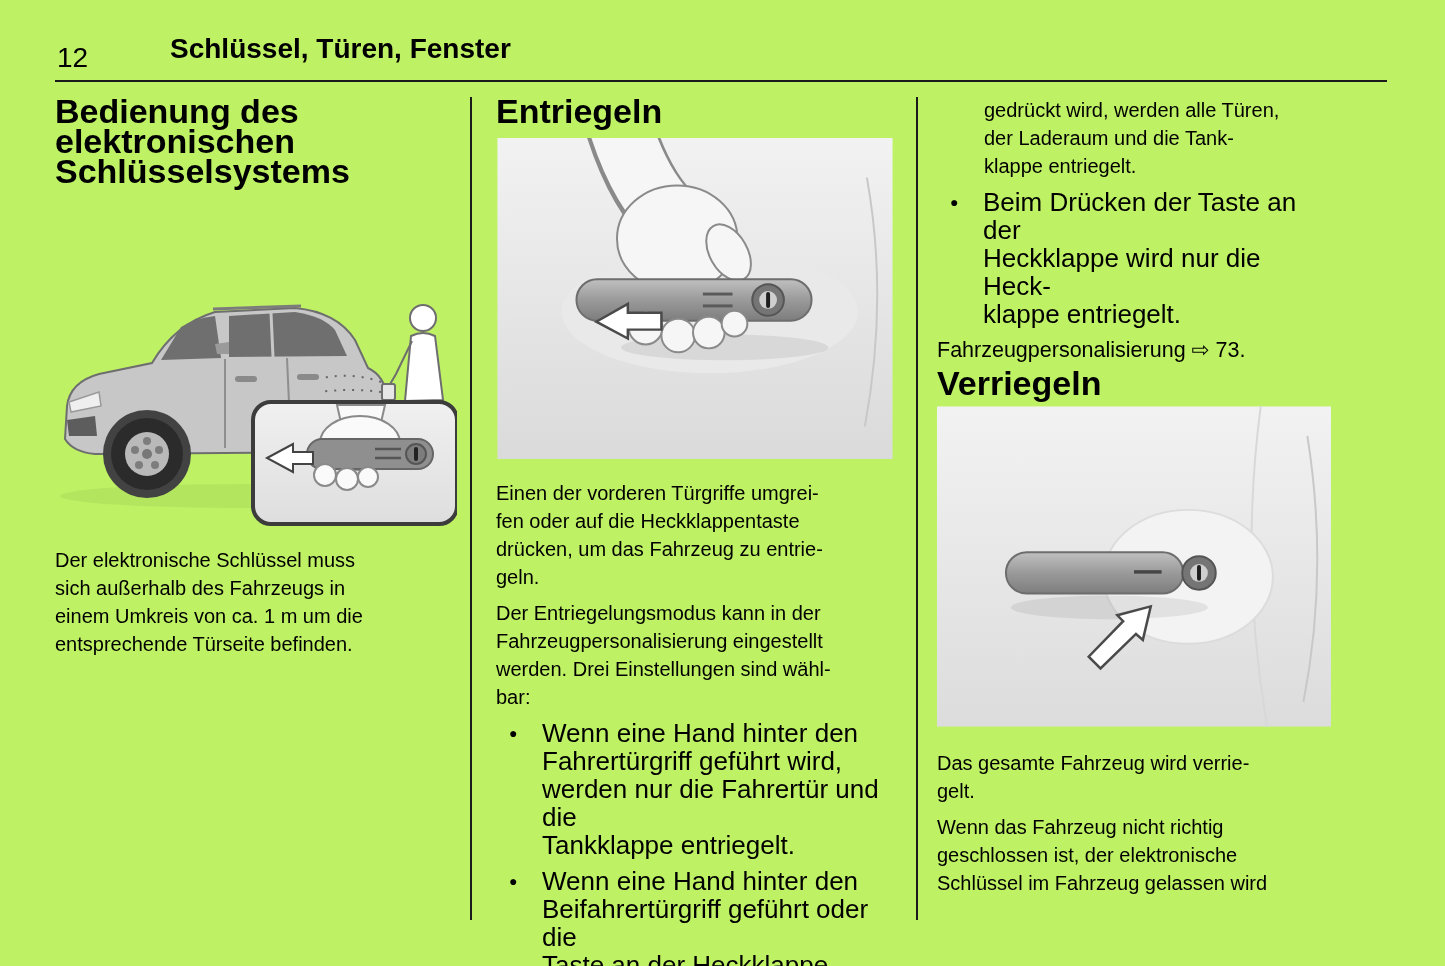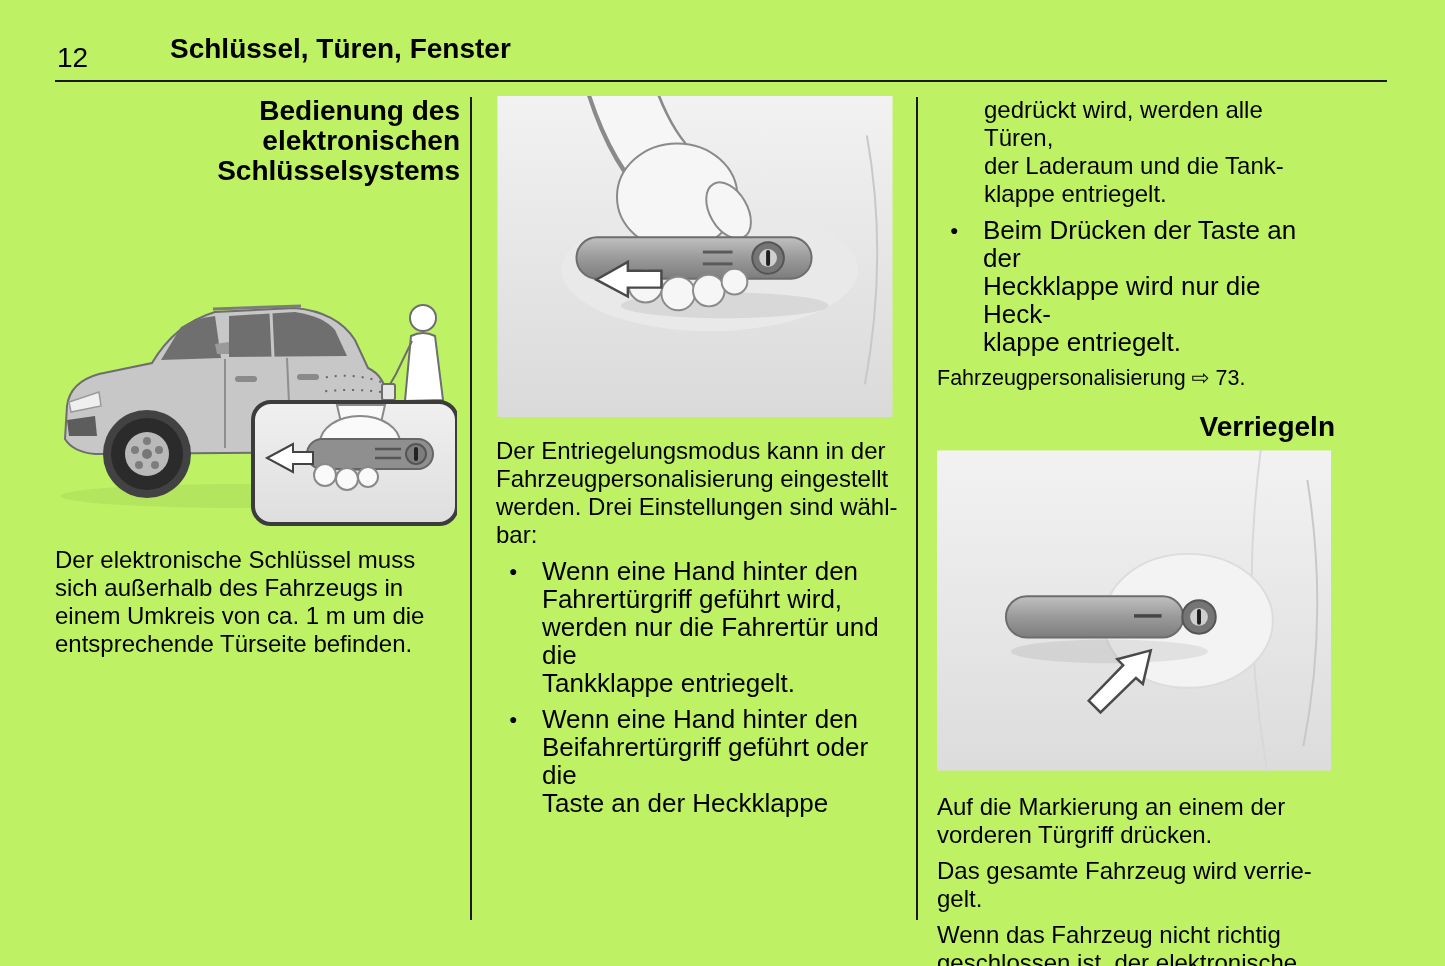--- a/index.html
+++ b/index.html
@@ -13,25 +13,25 @@
 
   .divider { position:absolute; top:97px; height:823px; width:1.5px; background:#1a1a1a; }
   .d1 { left:470px; }
   .d2 { left:916px; }
 
   .col  { position:absolute; top:96px; }
   .col1 { left:55px;  width:405px; }
   .col2 { left:496px; width:402px; }
   .col3 { left:937px; width:398px; }
 
-  .sect { font-size:28px; font-weight:bold; line-height:30px; white-space:pre-line; margin:0 0 10px 0;text-align:right; }
+  .sect { font-size:34px; font-weight:bold; line-height:30px; white-space:pre-line; margin:0 0 10px 0; }
   .col2 .sect { margin-bottom:12px; }
-  .col3 .sect { margin-top:20px; margin-bottom:8px; }
-
-  .body-text { font-size:24px; line-height:28px; white-space:pre-line; margin:0 0 8px 0; }
+  .col3 .sect { margin-top:4px; margin-bottom:8px; }
+
+  .body-text { font-size:20px; line-height:28px; white-space:pre-line; margin:0 0 8px 0; }
   .ref-line  { font-size:21.5px; line-height:28px; margin:2px 0 0 0; }
 
   .bullet { display:flex; margin:0 0 8px 0; }
   .bullet .dot { width:46px; padding-left:13px; font-size:14px; line-height:28px; }
   .bullet .btxt { flex:1; font-size:26px; line-height:28px; white-space:pre-line; }
   .indented { padding-left:47px; }
 
   figure { margin:0; display:block; }
   .fig-car    { margin:10px 0 20px 0; }
   .fig-unlock { margin:0 0 20px 0; }
@@ -133,20 +133,21 @@
       </svg>
     </figure>
 
     <p class="body-text">Der elektronische Schlüssel muss
 sich außerhalb des Fahrzeugs in
 einem Umkreis von ca. 1 m um die
 entsprechende Türseite befinden.</p>
   </div>
 
   <div class="col col2">
+    <div class="sect">Entriegeln</div>
 
     <figure class="fig-unlock">
       <svg width="398" height="321" viewBox="0 0 400 325">
         <defs>
           <linearGradient id="bgGradA" x1="0" y1="0" x2="0" y2="1">
             <stop offset="0" stop-color="#f2f2f2"></stop>
               <stop offset="1" stop-color="#dadada"></stop>
           </linearGradient>
           <linearGradient id="handleGradA" x1="0" y1="0" x2="0" y2="1">
             <stop offset="0" stop-color="#c0c0c0"></stop>
@@ -181,20 +182,24 @@
           <circle cx="150" cy="192" r="17"></circle>
           <circle cx="183" cy="200" r="17"></circle>
           <circle cx="214" cy="197" r="16"></circle>
           <circle cx="240" cy="188" r="13"></circle>
         </g>
 
         <polygon points="100,186 132,168 132,177 166,177 166,194 132,194 132,203" fill="#fff" stroke="#4a4a4a" stroke-width="2.5"></polygon>
       </svg>
     </figure>
 
+    <p class="body-text">Einen der vorderen Türgriffe umgrei-
+fen oder auf die Heckklappentaste
+drücken, um das Fahrzeug zu entrie-
+geln.</p>
     <p class="body-text">Der Entriegelungsmodus kann in der
 Fahrzeugpersonalisierung eingestellt
 werden. Drei Einstellungen sind wähl-
 bar:</p>
 
     <div class="bullet">
       <span class="dot">●</span>
       <span class="btxt">Wenn eine Hand hinter den
 Fahrertürgriff geführt wird,
 werden nur die Fahrertür und die
@@ -250,22 +255,20 @@
             <circle cx="266" cy="169" r="17" fill="#757575" stroke="#555" stroke-width="2"></circle>
             <circle cx="266" cy="169" r="9" fill="#cfcfcf"></circle>
             <rect x="264" y="161" width="4" height="16" rx="2" fill="#1e1e1e"></rect>
           </g>
         </g>
 
         <polygon points="217,203 209,237 202,231 166,266 154,254 189,218 183,212" fill="#fff" stroke="#4a4a4a" stroke-width="2.5"></polygon>
       </svg>
     </figure>
 
-    <p class="body-text">Auf die Markierung an einem der
-vorderen Türgriff drücken.</p>
     <p class="body-text">Das gesamte Fahrzeug wird verrie-
 gelt.</p>
     <p class="body-text">Wenn das Fahrzeug nicht richtig
 geschlossen ist, der elektronische
 Schlüssel im Fahrzeug gelassen wird</p>
   </div>
 
 </div>
 
 </body></html>

